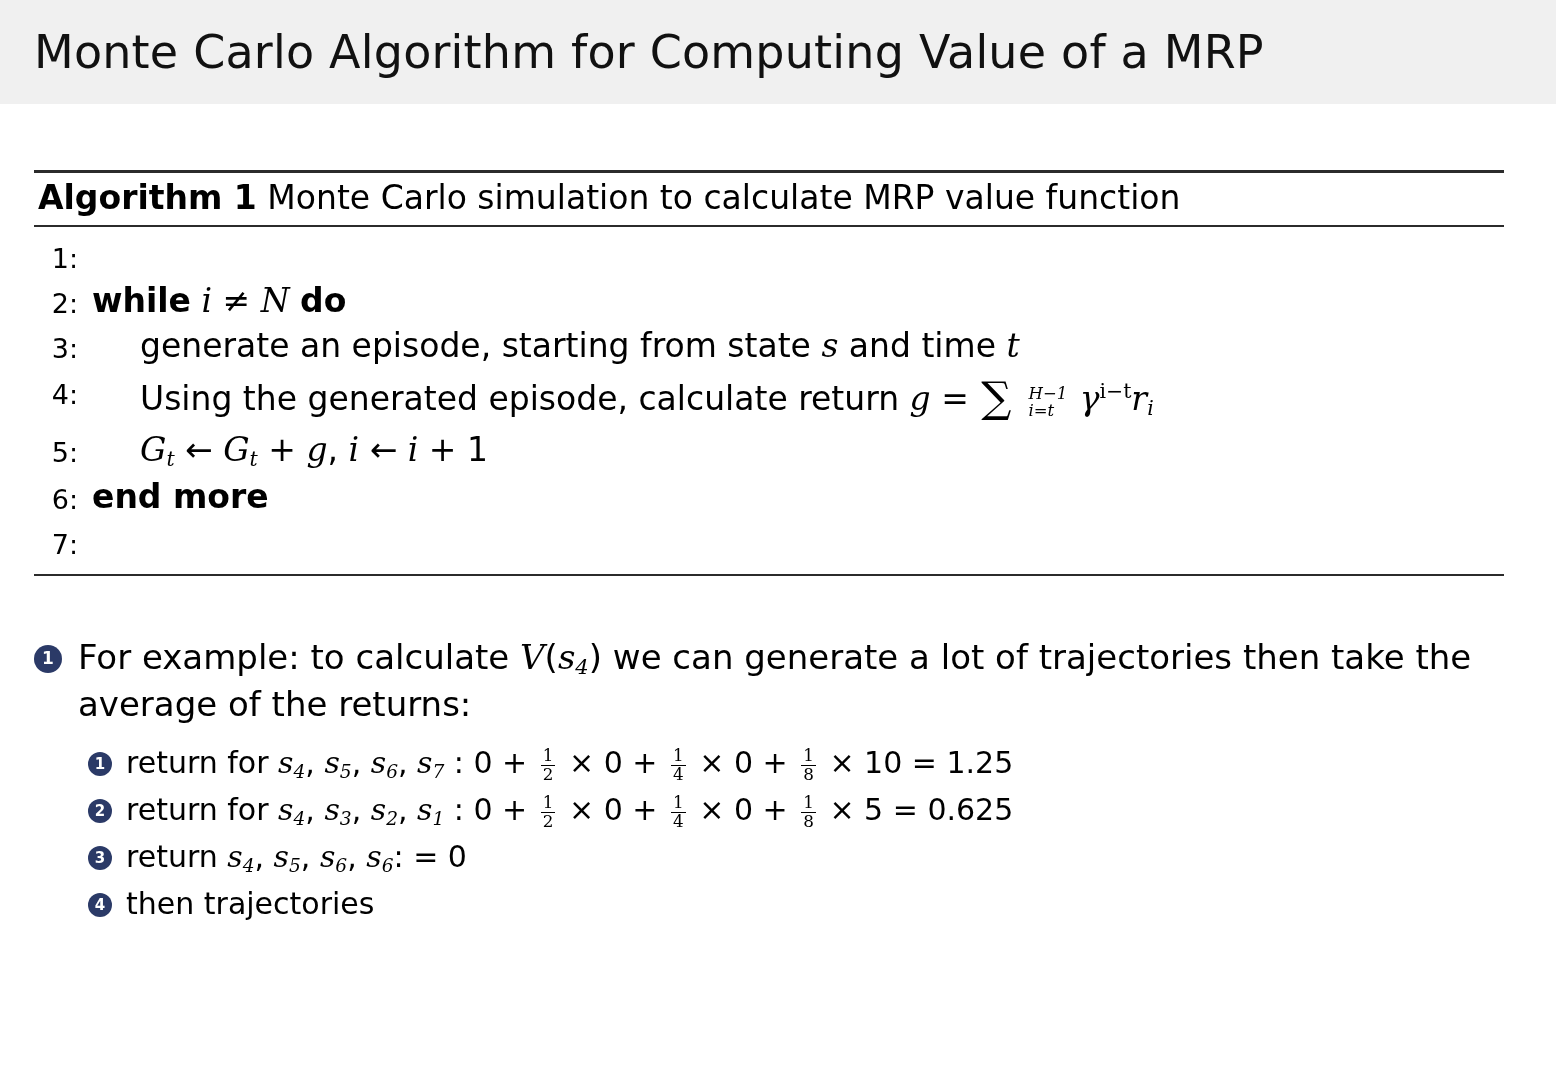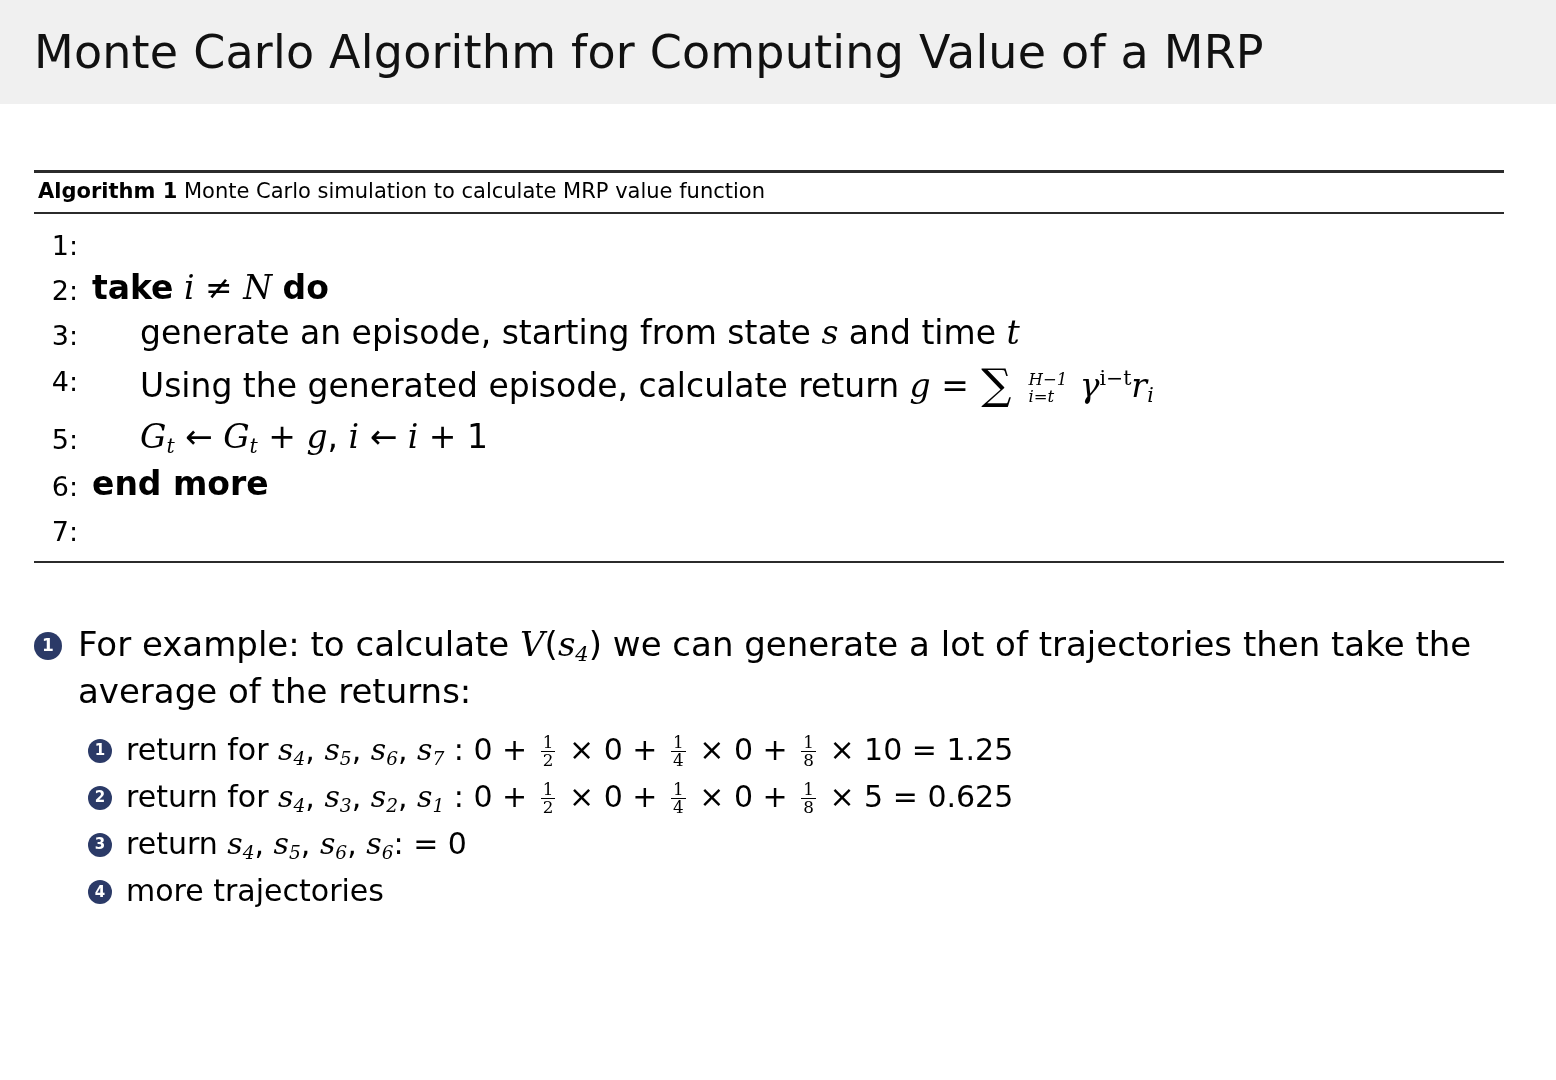--- a/index.html
+++ b/index.html
@@ -40,21 +40,21 @@
     margin: 66px 34px 0 34px;
     width: 1470px;
   }
   .rule-thick {
     border-top: 3px solid #2b2b2b;
   }
   .rule-thin {
     border-top: 2px solid #2b2b2b;
   }
   .algo-caption {
-    font-size: 21px;
+    font-size: 33px;
     padding: 7px 4px 9px 4px;
     line-height: 1.1;
     white-space: nowrap;
   }
   .algo-caption .bold {
     font-weight: bold;
   }
   .algo-body {
     padding: 6px 0 10px 0;
   }
@@ -192,21 +192,21 @@
 
     <div class="algo-body">
 
       <div class="algo-line">
         <span class="ln">1:</span>
       </div>
 
       <div class="algo-line">
         <span class="ln">2:</span>
         <span class="code">
-          <span class="bold">take</span> <span class="mathvar">i</span> ≠ <span class="mathvar">N</span> <span class="bold">do</span>
+          <span class="bold">while</span> <span class="mathvar">i</span> ≠ <span class="mathvar">N</span> <span class="bold">do</span>
         </span>
       </div>
 
       <div class="algo-line">
         <span class="ln">3:</span>
         <span class="code indent1">
           generate an episode, starting from state <span class="mathvar">s</span> and time <span class="mathvar">t</span>
         </span>
       </div>
 
@@ -273,19 +273,19 @@
 
       <div class="b2">
         <span class="num-badge small">3</span>
         <span class="b2-text">
           return <span class="mathvar">s</span><sub>4</sub>, <span class="mathvar">s</span><sub>5</sub>, <span class="mathvar">s</span><sub>6</sub>, <span class="mathvar">s</span><sub>6</sub>: = 0
         </span>
       </div>
 
       <div class="b2">
         <span class="num-badge small">4</span>
-        <span class="b2-text">more trajectories</span>
+        <span class="b2-text">then trajectories</span>
       </div>
 
     </div>
   </div>
 
 </div>
 
 </body></html>

